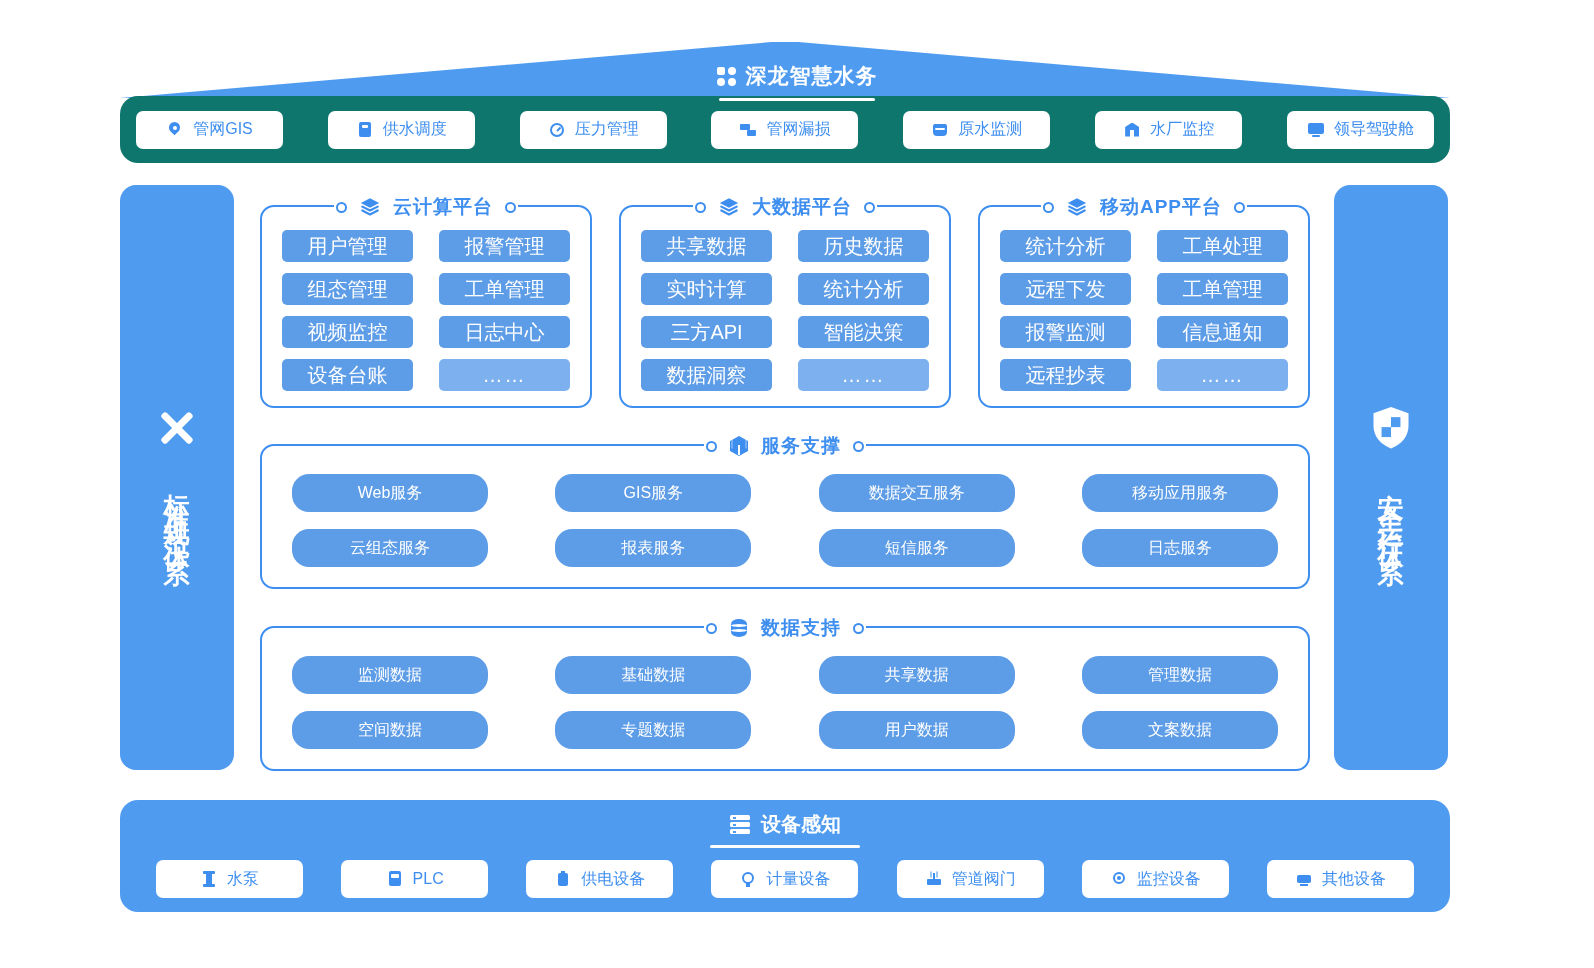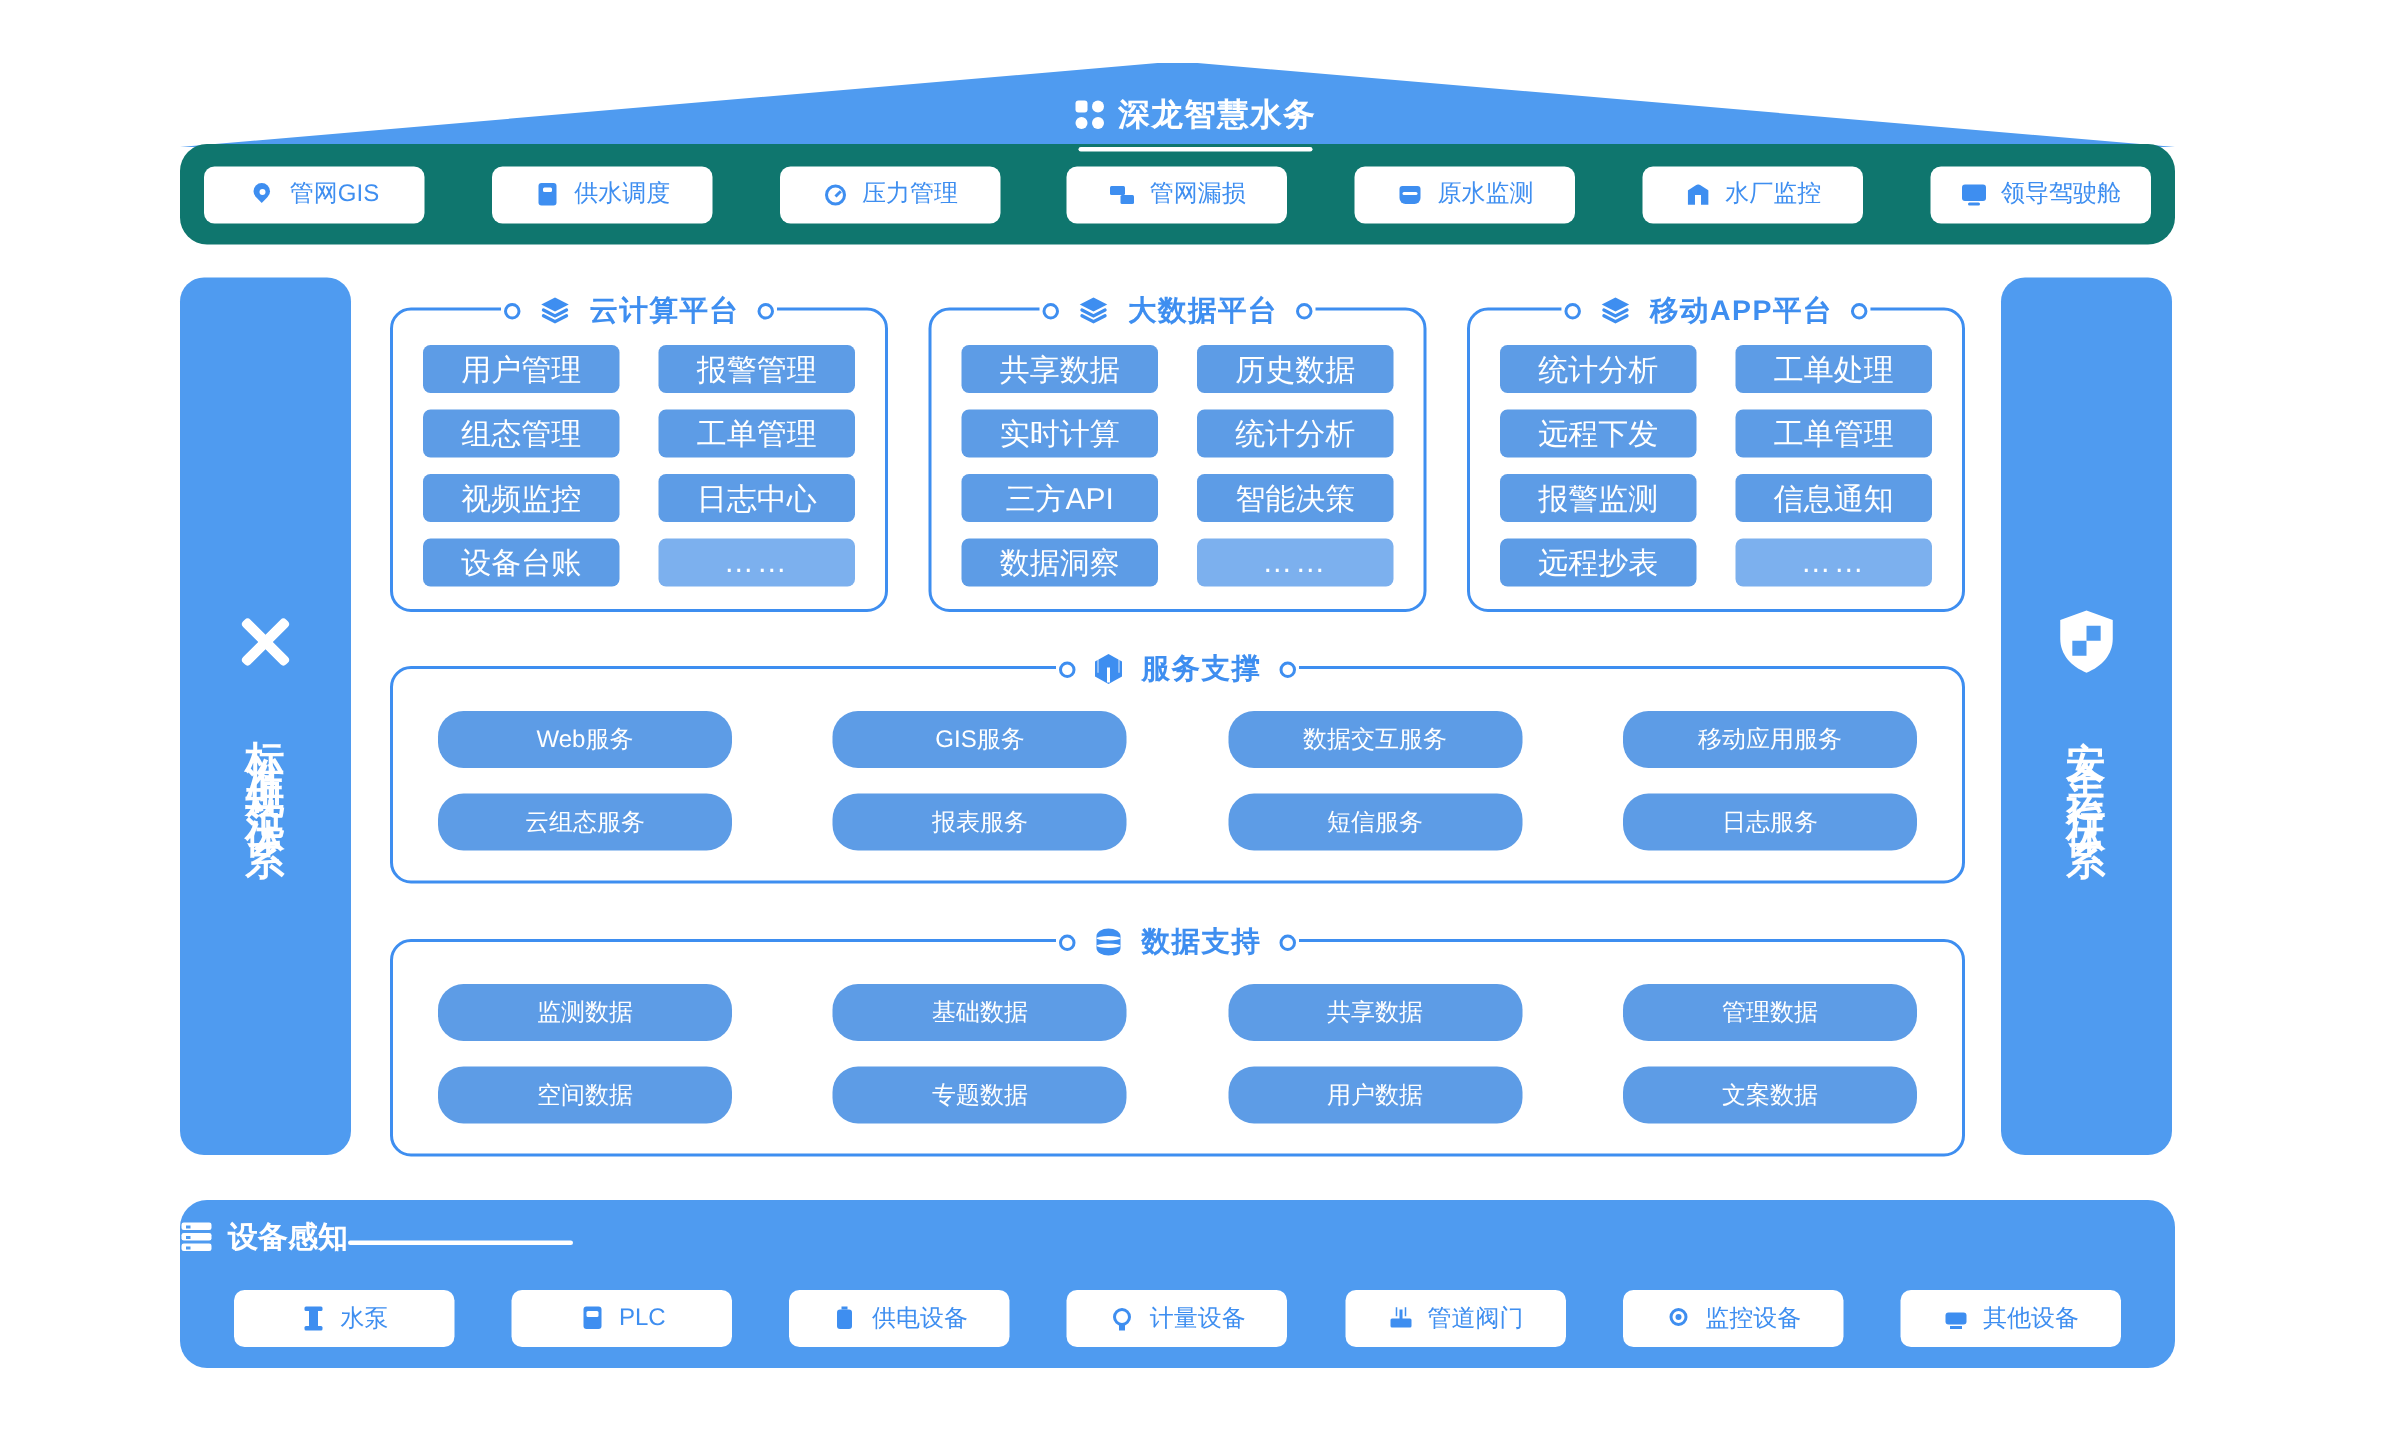--- a/index.html
+++ b/index.html
@@ -18,21 +18,21 @@
   .brand-line{margin-top:8px;width:156px;height:3px;background:#fff;border-radius:2px;}
 
   
   .top-bar{position:absolute;left:120px;top:96px;width:1330px;height:67px;background:#0f766e;border-radius:18px;
            display:flex;align-items:center;justify-content:space-between;padding:0 16px;box-sizing:border-box;}
   .bottom-bar{position:absolute;left:120px;top:800px;width:1330px;height:112px;background:#4f9bf0;border-radius:18px;}
   .chip{display:flex;align-items:center;justify-content:center;gap:9px;width:147px;height:38px;background:#fff;
         border:none;border-radius:7px;color:#3e8ef0;font-size:16px;cursor:pointer;flex:none;
         font-family:inherit;padding:0;}
   .bottom-row{position:absolute;left:36px;right:36px;bottom:14px;display:flex;justify-content:space-between;}
-  .footer-head{position:absolute;left:0;right:0;top:11px;display:flex;flex-direction:row;align-items:center;}
+  .footer-head{position:absolute;left:0;right:0;top:11px;display:flex;flex-direction:column;align-items:center;}
   .footer-head-row{display:flex;align-items:center;gap:10px;color:#fff;font-size:20px;font-weight:bold;}
   .footer-line{margin-top:7px;width:150px;height:3px;background:#fff;border-radius:2px;}
 
   
   .pillar{position:absolute;top:185px;width:114px;height:585px;background:#4f9bf0;border-radius:16px;
           display:flex;flex-direction:column;align-items:center;justify-content:center;}
   .pillar.left{left:120px;}  .pillar.right{left:1334px;}
   .pillar-text{margin-top:22px;color:#fff;font-size:26px;font-weight:bold;writing-mode:vertical-rl;
                text-orientation:upright;letter-spacing:13px;line-height:1;}
 

